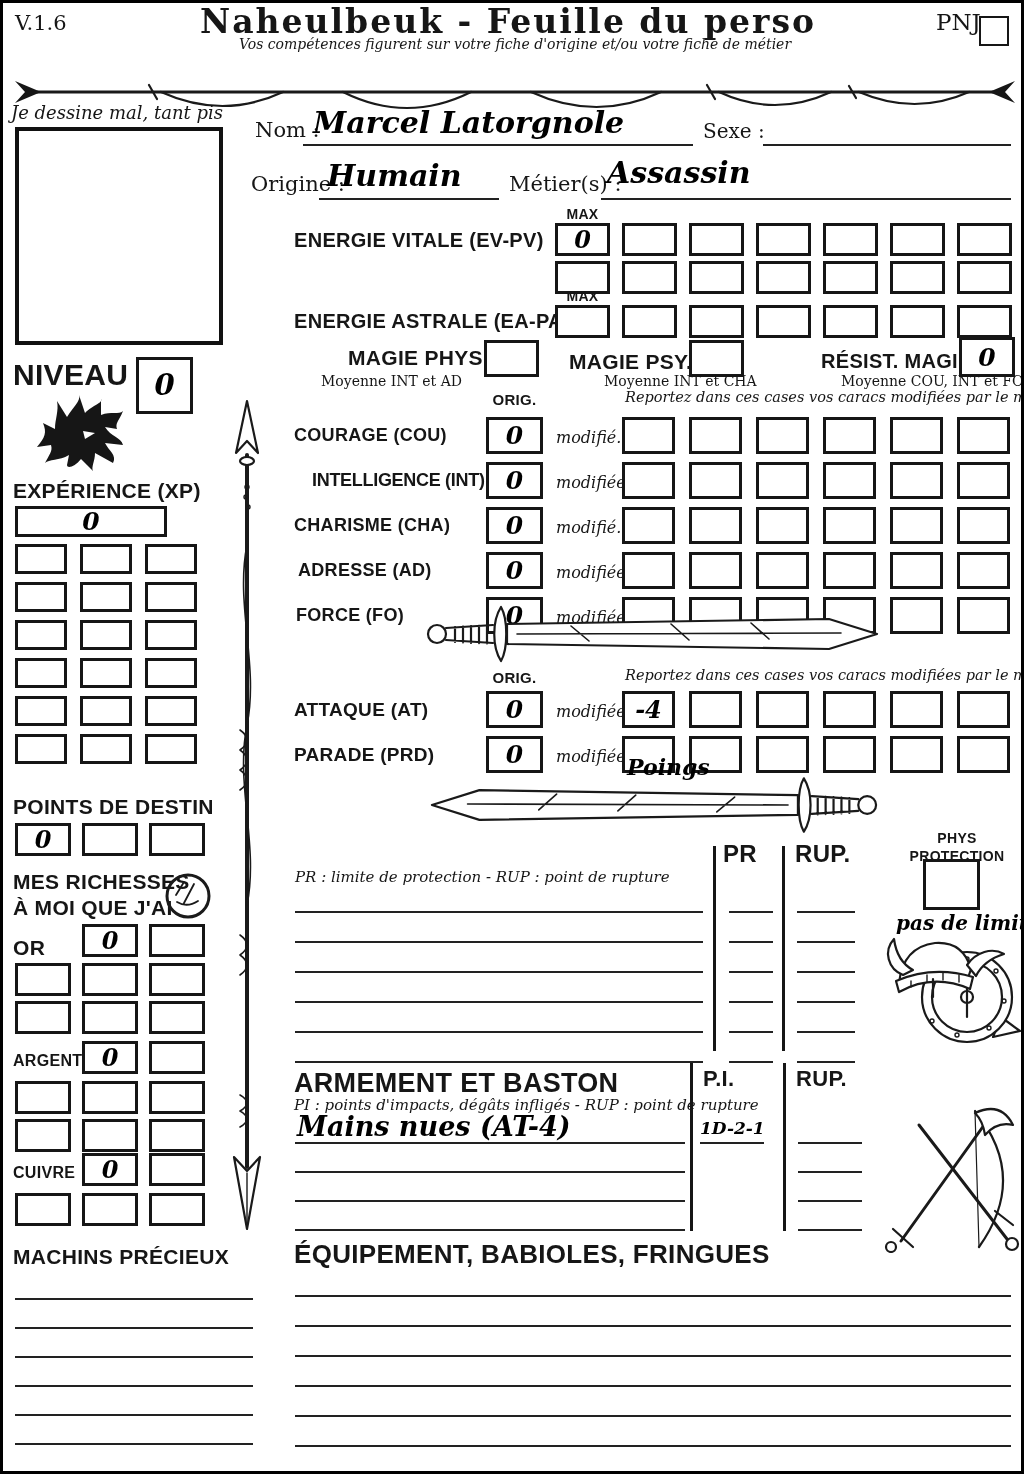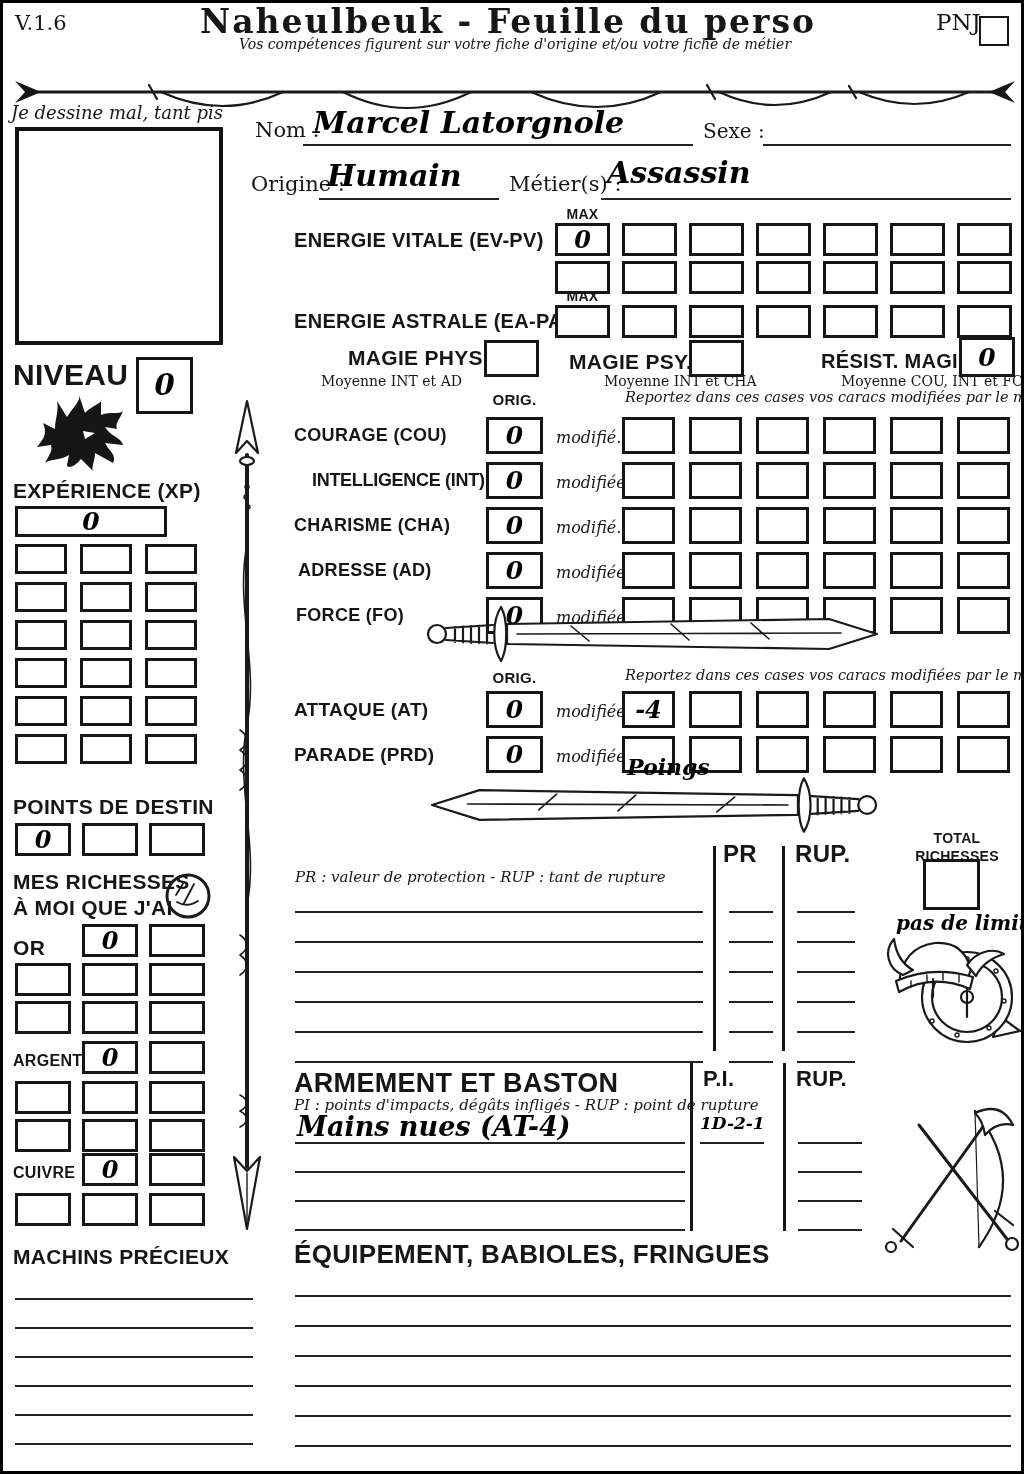--- a/index.html
+++ b/index.html
@@ -357,21 +357,21 @@
     <circle class="ink" style="stroke-width:1.4" cx="21" cy="102" r="2"></circle>
     <circle class="ink" style="stroke-width:1.4" cx="23" cy="112" r="2"></circle>
     <path class="ink" style="stroke-width:1.6" d="M22,150 C10,210 34,270 22,330 C10,390 34,450 22,510"></path>
     <path class="ink" style="stroke-width:1.6" d="M15,335 Q29,345 15,355 Q29,365 15,375 Q29,385 15,395"></path>
     <path class="ink" style="stroke-width:1.6" d="M15,540 Q29,550 15,560 Q29,570 15,580"></path>
     <path class="ink" style="stroke-width:1.6" d="M15,700 Q29,708 15,716 Q29,724 15,732"></path>
     <path class="inkf" d="M22,834 L9,762 L22,776 L35,762 Z"></path>
     <path class="ink" style="stroke-width:1.4" d="M22,830 L22,778"></path>
   </svg>
 
-  <span class="abs cal" style="left:292px;top:867px;font-size:15px">PR : valeur de protection - RUP : tant de rupture</span>
+  <span class="abs cal" style="left:292px;top:867px;font-size:15px">PR : limite de protection - RUP : point de rupture</span>
   <div class="abs lines" style="left:292px;top:880px;width:408px">
     <div style="height:28px"></div>
   <div style="height:28px"></div>
       <div style="height:28px"></div>
       <div style="height:28px"></div>
       <div style="height:28px"></div>
       <div style="height:28px"></div>
     </div>
   <div class="vbar" style="left:710px;top:843px;height:205px"></div>
   <span class="abs lbl" style="left:720px;top:838px;font-size:24px">PR</span>
@@ -387,21 +387,21 @@
   <span class="abs lbl" style="left:792px;top:838px;font-size:24px">RUP.</span>
   <div class="abs lines" style="left:794px;top:880px;width:58px">
     <div style="height:28px"></div>
   <div style="height:28px"></div>
       <div style="height:28px"></div>
       <div style="height:28px"></div>
       <div style="height:28px"></div>
       <div style="height:28px"></div>
     </div>
 
-  <div class="abs lbl ctr" style="left:898px;top:826px;width:112px;font-size:14px;white-space:normal;line-height:1.3">TOTAL RICHESSES</div>
+  <div class="abs lbl ctr" style="left:898px;top:826px;width:112px;font-size:14px;white-space:normal;line-height:1.3">PHYS PROTECTION</div>
   <span class="bx abs" style="left:920px;top:856px;width:57px;height:51px"></span>
   <span class="abs hand" style="left:893px;top:910px;font-size:20px">pas de limite</span>
 
   <svg class="abs" style="left:880px;top:928px" width="138" height="122" viewBox="0 0 138 122">
     <path class="inkf" d="M118,86 L137,100 L110,106 Z"></path>
     <circle class="inkf" cx="84" cy="66" r="45"></circle>
     <circle class="ink" cx="84" cy="66" r="35"></circle>
     <circle class="ink" cx="84" cy="66" r="6"></circle>
     <path class="ink" d="M84,46 L84,86"></path>
     <circle class="ink" style="stroke-width:1.4" cx="84" cy="28" r="2"></circle>
@@ -423,21 +423,21 @@
   <span class="abs hand" style="left:294px;top:1110px;font-size:27px">Mains nues (AT-4)</span>
   <div class="abs lines" style="left:292px;top:1112px;width:390px">
     <div style="height:27px"></div>
   <div style="height:27px"></div>
       <div style="height:27px"></div>
       <div style="height:27px"></div>
     </div>
   <div class="vbar" style="left:687px;top:1060px;height:168px"></div>
   <span class="abs lbl" style="left:700px;top:1064px;font-size:22px">P.I.</span>
   <div class="abs lines" style="left:697px;top:1112px;width:64px">
-    <div style="height:27px;display:flex;align-items:flex-start">
+    <div style="height:27px;display:flex;align-items:center">
         <i class="hand" style="font-size:17px">1D-2-1</i>
       </div>
     <span class="rep"><div style="height:27px"></div><div style="height:27px"></div><div style="height:27px"></div></span>
   </div>
   <div class="vbar" style="left:780px;top:1060px;height:168px"></div>
   <span class="abs lbl" style="left:793px;top:1064px;font-size:22px">RUP.</span>
   <div class="abs lines" style="left:795px;top:1112px;width:64px">
     <div style="height:27px"></div>
   <div style="height:27px"></div>
       <div style="height:27px"></div>

